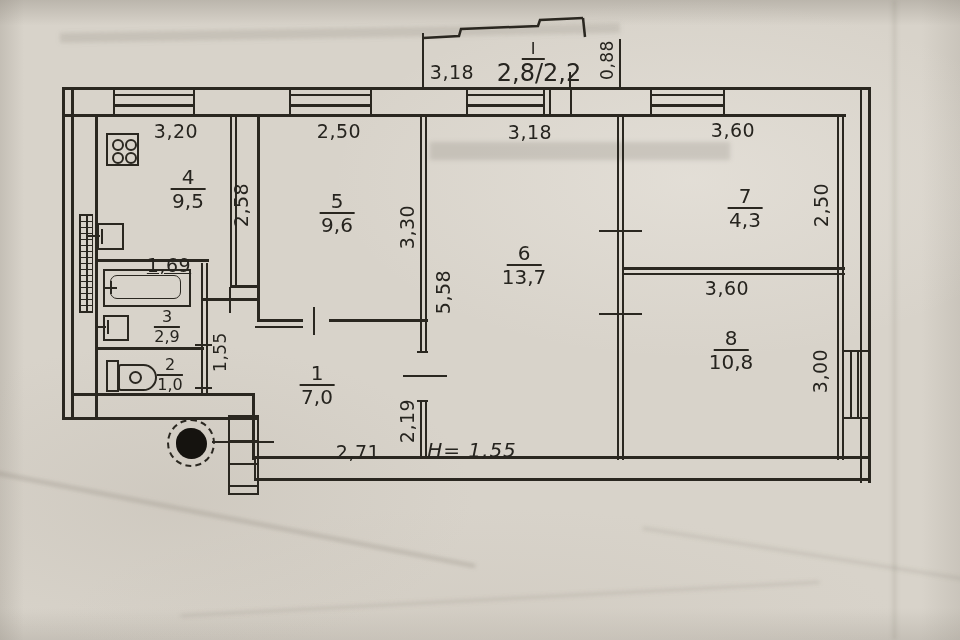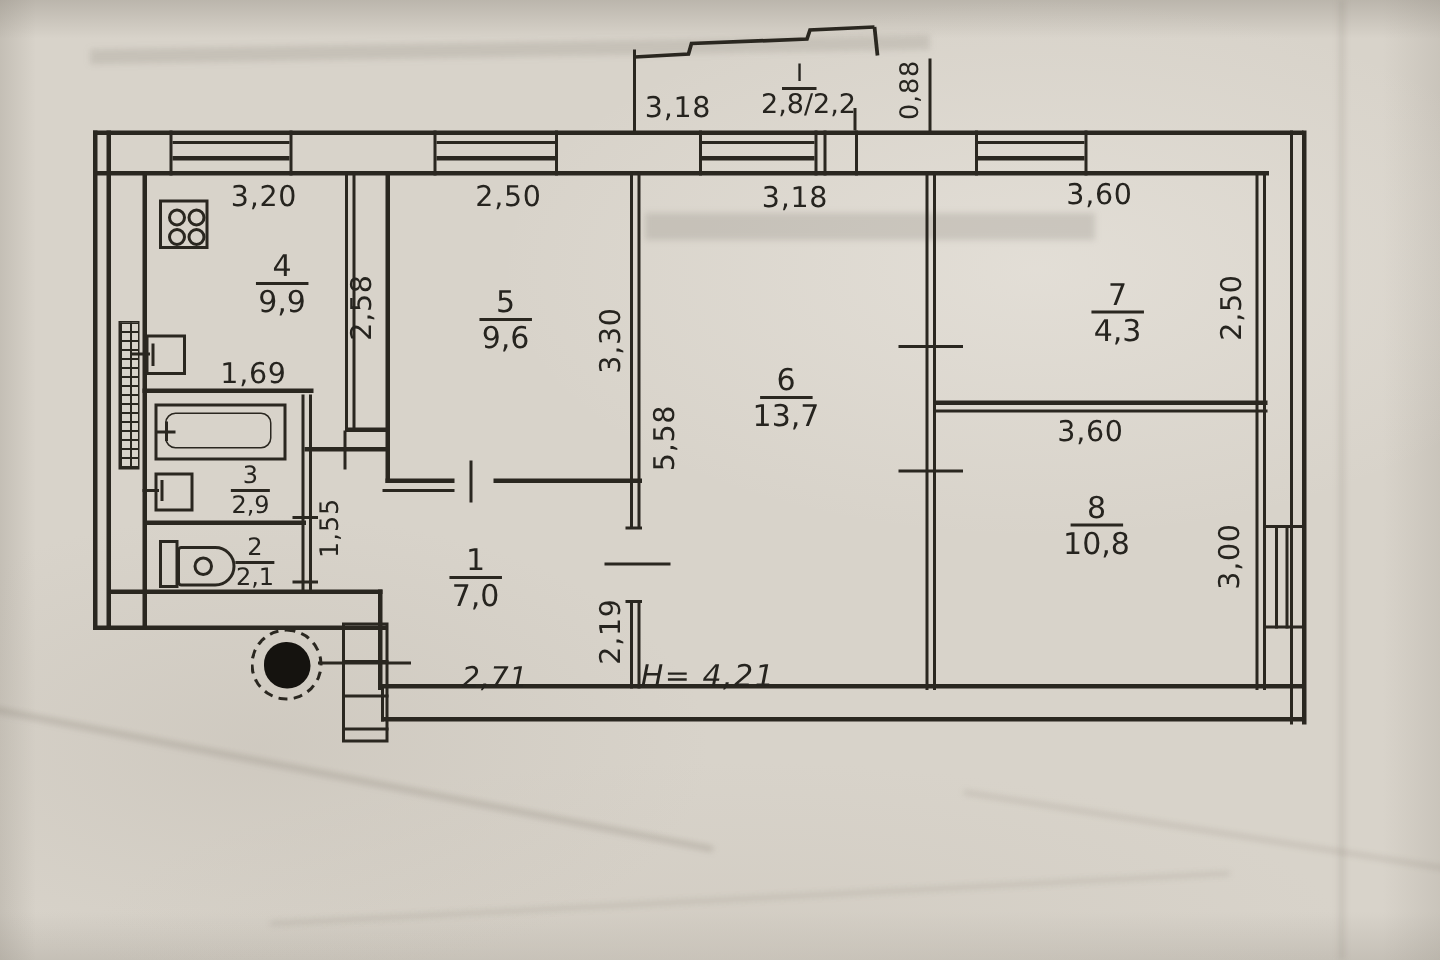--- a/index.html
+++ b/index.html
@@ -25,21 +25,21 @@
   }
   .dim.rot{transform:translate(-50%,-50%) rotate(-90deg);}
   .dim.sm{font-size:17px;}
   .note{position:absolute;z-index:3;font-size:20px;font-style:italic;letter-spacing:1px;transform:translate(-50%,-50%);}
   .room-label{position:absolute;z-index:3;transform:translateX(-50%);text-align:center;line-height:1.1;}
   .room-label .num{display:inline-block;padding:0 11px 0;border-bottom:2px solid #2a2720;font-size:20px;}
   .room-label .area{font-size:20px;padding-top:2px;}
   .room-label.sm .num{font-size:16px;padding:0 8px;}
   .room-label.sm .area{font-size:16px;}
   .room-label.balc .num{font-size:16px;padding:0 9px;}
-  .room-label.balc .area{font-size:18px;margin-left:12px;}
+  .room-label.balc .area{font-size:24px;margin-left:12px;}
   .box{position:absolute;border:2px solid #2a2720;background:transparent;box-sizing:border-box;}
   .burner{position:absolute;width:8px;height:8px;border:2px solid #2a2720;border-radius:50%;box-sizing:content-box;}
   .vent{
     position:absolute;z-index:2;border:1px solid #2a2720;box-sizing:border-box;
     background:
       repeating-linear-gradient(0deg,#2a2720 0 1.5px,transparent 1.5px 6px),
       repeating-linear-gradient(90deg,#2a2720 0 1.5px,transparent 1.5px 6.5px);
   }
   svg.rail{position:absolute;z-index:1;}
 </style>
@@ -86,21 +86,21 @@
 
   <div class="fx" style="left:167px;top:419px;width:48px;height:48px;border:2px dashed #2a2720;border-radius:50%;box-sizing:border-box;"></div>
   <div class="fx" style="left:176px;top:428px;width:31px;height:31px;background:#15130f;border-radius:48% 52% 50% 50%;"></div>
 
   <div class="vent" style="left:79px;top:214px;width:14px;height:99px;"></div>
 
   <div class="box fx" style="left:228px;top:415px;width:31px;height:80px;border-width:2px;"></div>
 
   <div class="room-label" style="left:188px;top:166px;">
     <span class="num">4</span><br>
-    <span class="area">9,9</span>
+    <span class="area">9,5</span>
   </div>
   <div class="room-label" style="left:337px;top:190px;">
     <span class="num">5</span><br>
     <span class="area">9,6</span>
   </div>
   <div class="room-label" style="left:524px;top:242px;">
     <span class="num">6</span><br>
     <span class="area">13,7</span>
   </div>
   <div class="room-label" style="left:745px;top:185px;">
@@ -114,46 +114,46 @@
   <div class="room-label" style="left:317px;top:362px;">
     <span class="num">1</span><br>
     <span class="area">7,0</span>
   </div>
   <div class="room-label sm" style="left:167px;top:308px;">
     <span class="num">3</span><br>
     <span class="area">2,9</span>
   </div>
   <div class="room-label sm" style="left:170px;top:356px;">
     <span class="num">2</span><br>
-    <span class="area">2,1</span>
+    <span class="area">1,0</span>
   </div>
   <div class="room-label balc" style="left:533px;top:40px;">
     <span class="num">I</span><br>
     <span class="area">2,8/2,2</span>
   </div>
 
   <div class="dim" style="left:176px;top:131px;">3,20</div>
   <div class="dim" style="left:339px;top:131px;">2,50</div>
   <div class="dim" style="left:530px;top:132px;">3,18</div>
   <div class="dim" style="left:733px;top:130px;">3,60</div>
-  <div class="dim" style="left:169px;top:249px;">1,69</div>
+  <div class="dim" style="left:169px;top:265px;text-decoration:underline;">1,69</div>
   <div class="dim" style="left:727px;top:288px;">3,60</div>
-  <div class="dim" style="left:330px;top:452px;font-style:italic;">2,71</div>
+  <div class="dim" style="left:358px;top:452px;">2,71</div>
   <div class="dim" style="left:452px;top:72px;">3,18</div>
 
   <div class="dim rot" style="left:241px;top:205px;">2,58</div>
   <div class="dim rot" style="left:407px;top:227px;">3,30</div>
   <div class="dim rot" style="left:443px;top:292px;">5,58</div>
   <div class="dim rot" style="left:821px;top:205px;">2,50</div>
   <div class="dim rot" style="left:820px;top:371px;">3,00</div>
   <div class="dim rot sm" style="left:607px;top:60px;">0,88</div>
   <div class="dim rot sm" style="left:220px;top:352px;">1,55</div>
   <div class="dim rot" style="left:407px;top:421px;">2,19</div>
 
-  <div class="note" style="left:472px;top:450px;">H= 4,21</div>
+  <div class="note" style="left:472px;top:450px;">H= 1,55</div>
 
 <div class="ln" style="left: 62px; top: 87px; width: 807px; height: 3px;"></div>
     <div class="ln" style="left: 62px; top: 114px; width: 784px; height: 3px;"></div>
     <div class="ln" style="left: 113px; top: 87px; width: 2px; height: 30px;"></div>
     <div class="ln" style="left: 193px; top: 87px; width: 2px; height: 30px;"></div>
     <div class="ln" style="left: 115px; top: 94px; width: 78px; height: 2px;"></div>
     <div class="ln" style="left: 115px; top: 104px; width: 78px; height: 3px;"></div>
     <div class="ln" style="left: 289px; top: 87px; width: 2px; height: 30px;"></div>
     <div class="ln" style="left: 370px; top: 87px; width: 2px; height: 30px;"></div>
     <div class="ln" style="left: 291px; top: 94px; width: 79px; height: 2px;"></div>

